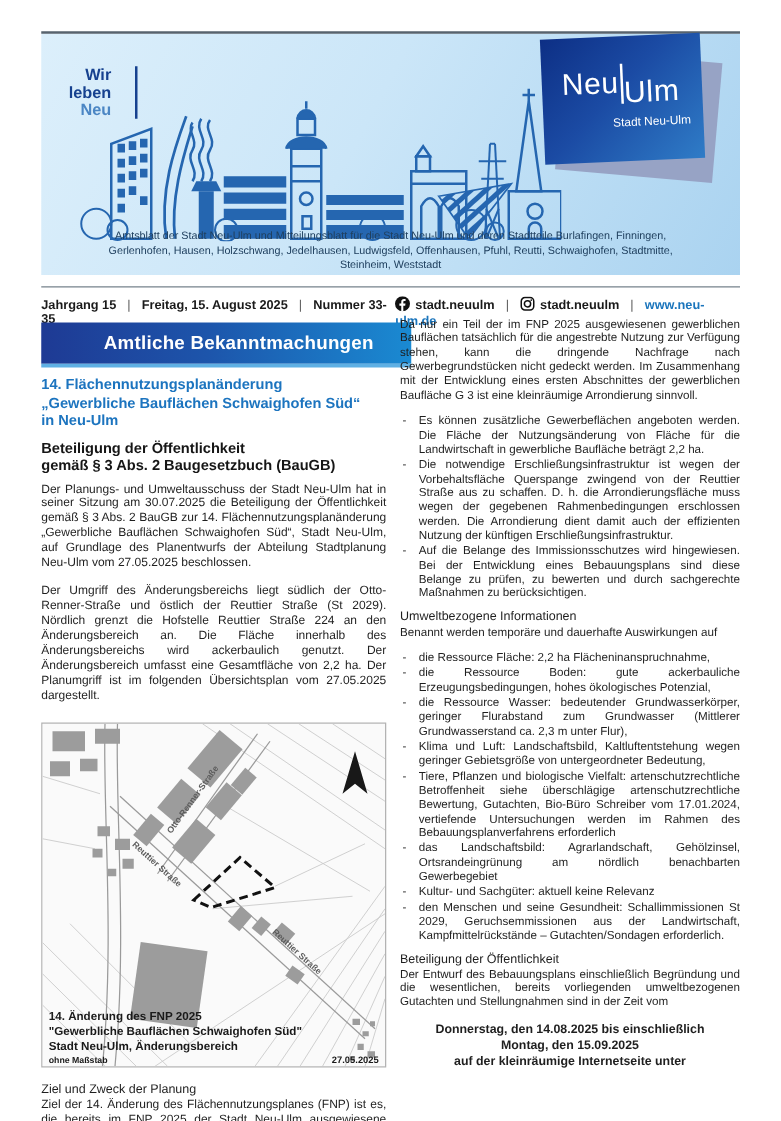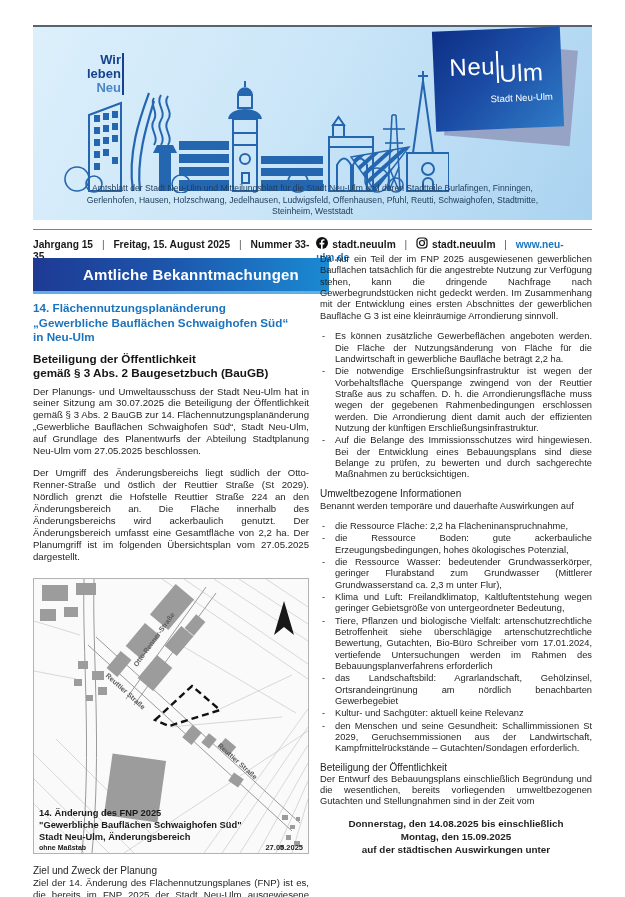--- a/index.html
+++ b/index.html
@@ -5,21 +5,21 @@
   html,body{margin:0;padding:0;background:#fff;}
   .page{position:relative;width:625px;height:897px;background:#fff;overflow:hidden;
         font-family:"Liberation Sans",sans-serif;color:#1f1f1f;}
 
   
   .header-banner{position:absolute;left:33px;top:25px;width:559px;height:193px;
     background:linear-gradient(118deg,#dceffb 0%,#cbe6f8 45%,#aad3f0 100%);
     border-top:2px solid #57636e;}
   .motto{position:absolute;left:22px;top:26px;text-align:right;line-height:1.08;
     font-size:13px;font-weight:bold;color:#16418f;
-    border-right:2px solid #16418f;padding-right:1px;margin-left:32px;}
+    border-right:2px solid #16418f;padding-right:19px;}
   .motto .light{color:#4b86c4;font-weight:bold;}
   .skyline{position:absolute;left:28px;top:30px;width:388px;height:136px;}
   .header-desc{position:absolute;left:48px;right:48px;bottom:3px;text-align:center;
     font-size:8.6px;line-height:1.3;color:#20405f;}
 
   
   .logo-group{position:absolute;top:2px;right:26px;width:132px;height:108px;}
   .logo-shadow{position:absolute;left:14px;top:16px;width:126px;height:96px;
     background:#97a3c5;transform:rotate(5deg);}
   .logo-box{position:absolute;left:0;top:0;width:128px;height:100px;
@@ -314,29 +314,29 @@
       <li>Es können zusätzliche Gewerbeflächen angeboten werden. Die Fläche der Nutzungsänderung von Fläche für die Landwirtschaft in gewerbliche Baufläche beträgt 2,2 ha.</li>
       <li>Die notwendige Erschließungsinfrastruktur ist wegen der Vorbehaltsfläche Querspange zwingend von der Reuttier Straße aus zu schaffen. D. h. die Arrondierungsfläche muss wegen der gegebenen Rahmenbedingungen erschlossen werden. Die Arrondierung dient damit auch der effizienten Nutzung der künftigen Erschließungsinfrastruktur.</li>
       <li>Auf die Belange des Immissionsschutzes wird hingewiesen. Bei der Entwicklung eines Bebauungsplans sind diese Belange zu prüfen, zu bewerten und durch sachgerechte Maßnahmen zu berücksichtigen.</li>
     </ul>
     <div class="subhead">Umweltbezogene Informationen</div>
     <p class="body" style="margin-top:2px">Benannt werden temporäre und dauerhafte Auswirkungen auf</p>
     <ul class="dashlist">
       <li>die Ressource Fläche: 2,2 ha Flächeninanspruchnahme,</li>
       <li>die Ressource Boden: gute ackerbauliche Erzeugungsbedingungen, hohes ökologisches Potenzial,</li>
       <li>die Ressource Wasser: bedeutender Grundwasserkörper, geringer Flurabstand zum Grundwasser (Mittlerer Grundwasserstand ca. 2,3 m unter Flur),</li>
-      <li>Klima und Luft: Freilandklimatop, Kaltluftentstehung wegen geringer Gebietsgröße von untergeordneter Bedeutung,</li>
+      <li>Klima und Luft: Landschaftsbild, Kaltluftentstehung wegen geringer Gebietsgröße von untergeordneter Bedeutung,</li>
       <li>Tiere, Pflanzen und biologische Vielfalt: artenschutzrechtliche Betroffenheit siehe überschlägige artenschutzrechtliche Bewertung, Gutachten, Bio-Büro Schreiber vom 17.01.2024, vertiefende Untersuchungen werden im Rahmen des Bebauungsplanverfahrens erforderlich</li>
       <li>das Landschaftsbild: Agrarlandschaft, Gehölzinsel, Ortsrandeingrünung am nördlich benachbarten Gewerbegebiet</li>
       <li>Kultur- und Sachgüter: aktuell keine Relevanz</li>
       <li>den Menschen und seine Gesundheit: Schallimmissionen St 2029, Geruchsemmissionen aus der Landwirtschaft, Kampfmittelrückstände – Gutachten/Sondagen erforderlich.</li>
     </ul>
     <div class="subhead">Beteiligung der Öffentlichkeit</div>
     <p class="body">Der Entwurf des Bebauungsplans einschließlich Begründung und die wesentlichen, bereits vorliegenden umweltbezogenen Gutachten und Stellungnahmen sind in der Zeit vom</p>
     <div class="notice">
       <div>Donnerstag, den 14.08.2025 bis einschließlich</div>
       <div>Montag, den 15.09.2025</div>
-      <div>auf der städtischen Auswirkungen unter</div>
+      <div>auf der kleinräumige Internetseite unter</div>
 
     </div>
   </div>
 
 </div>
 
 </body></html>

